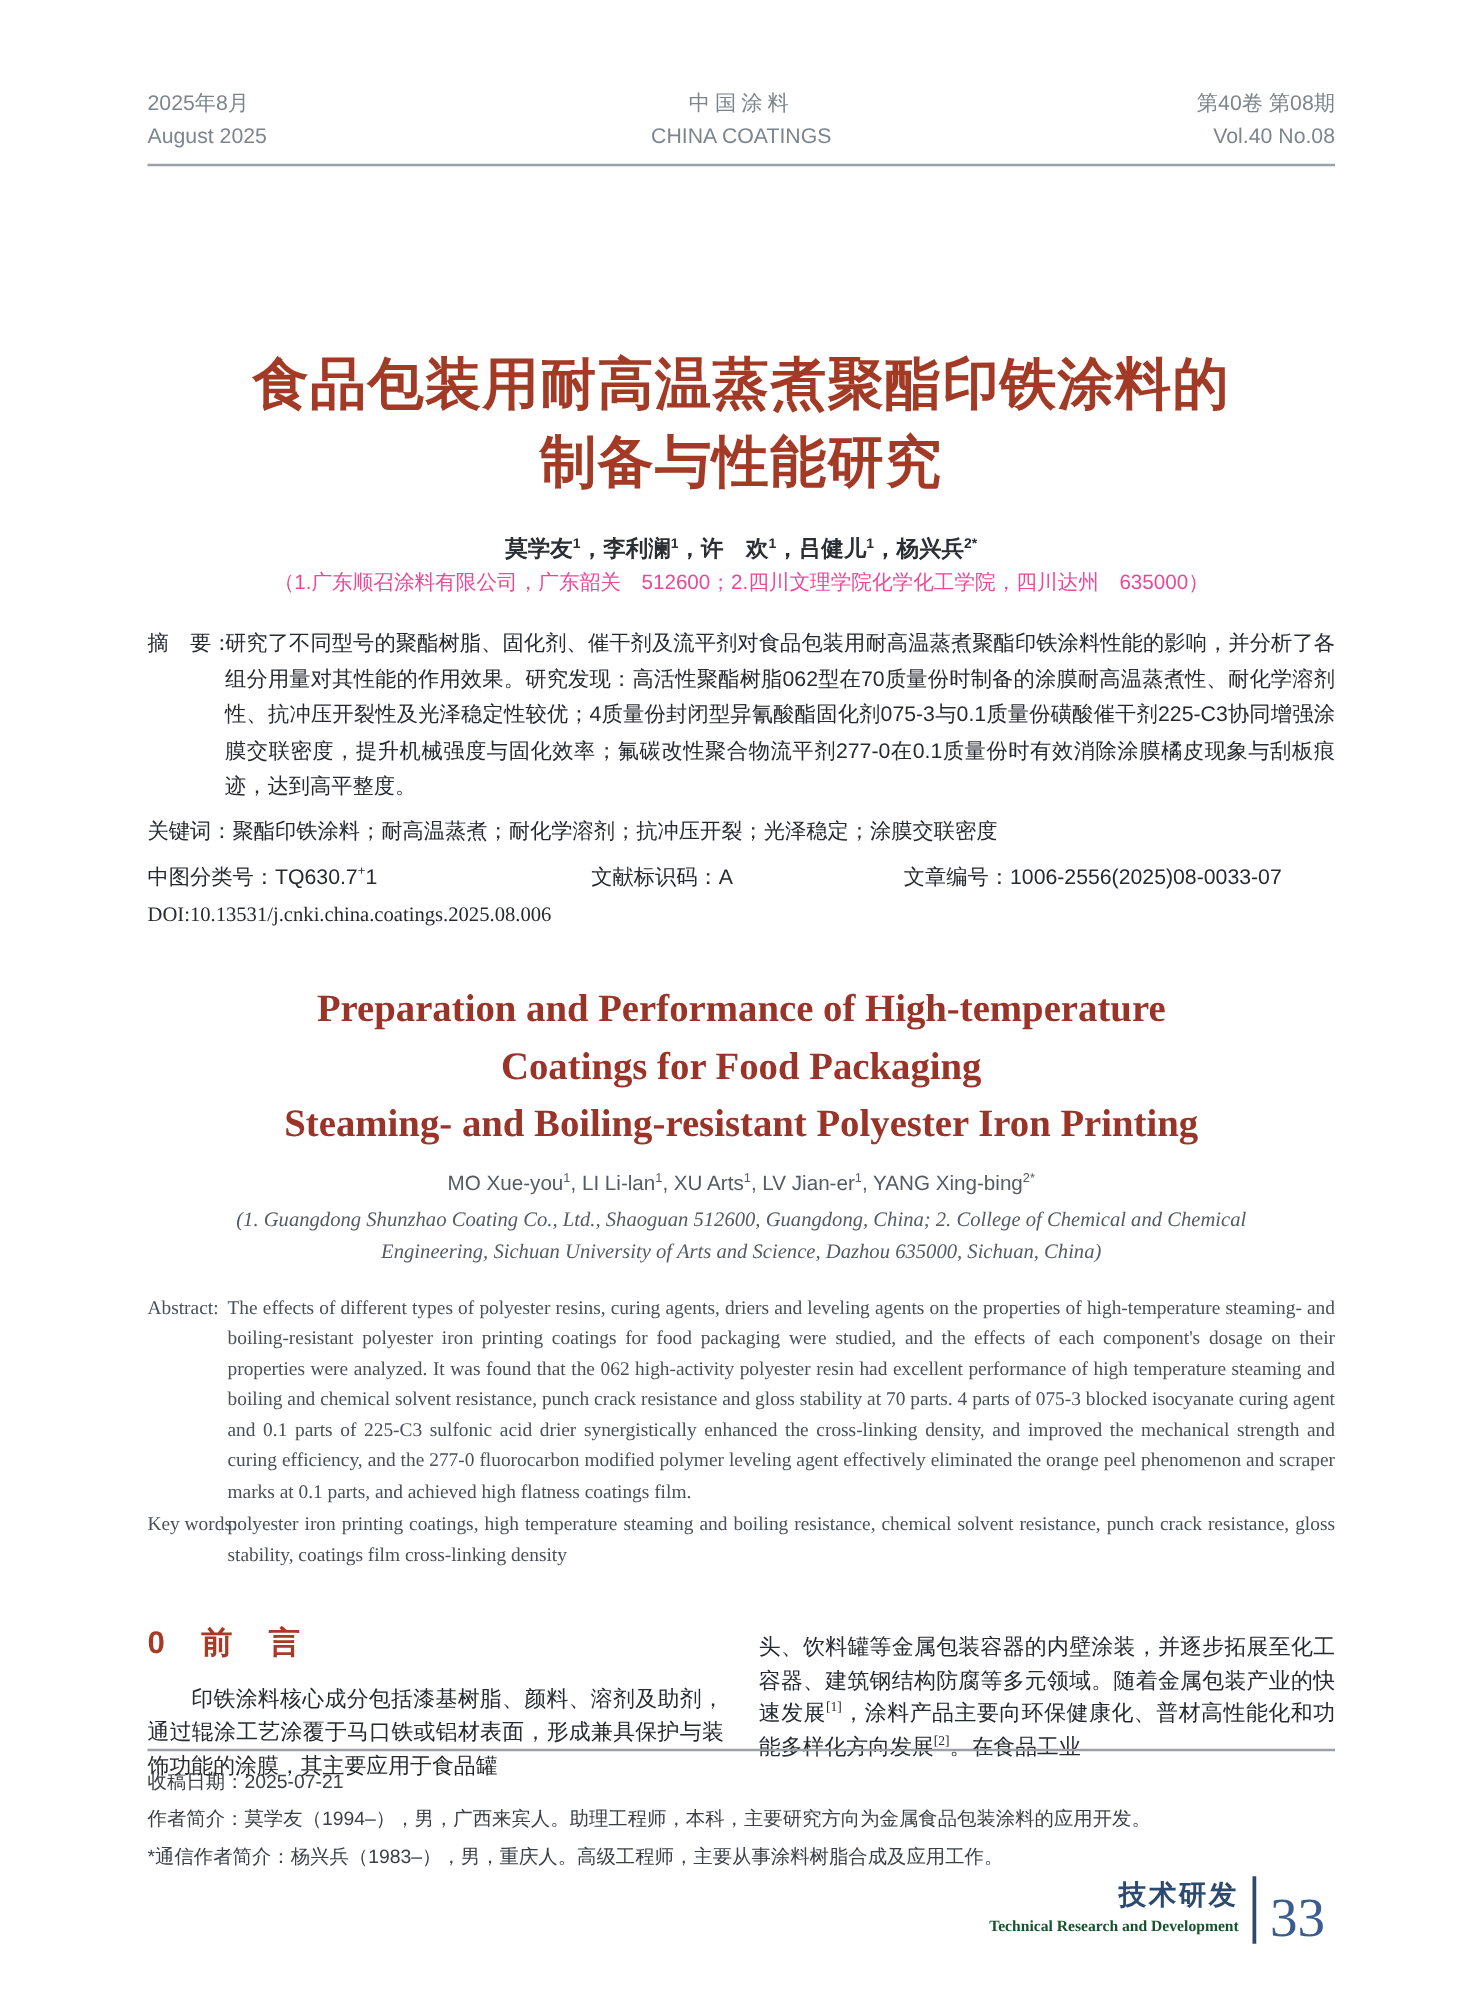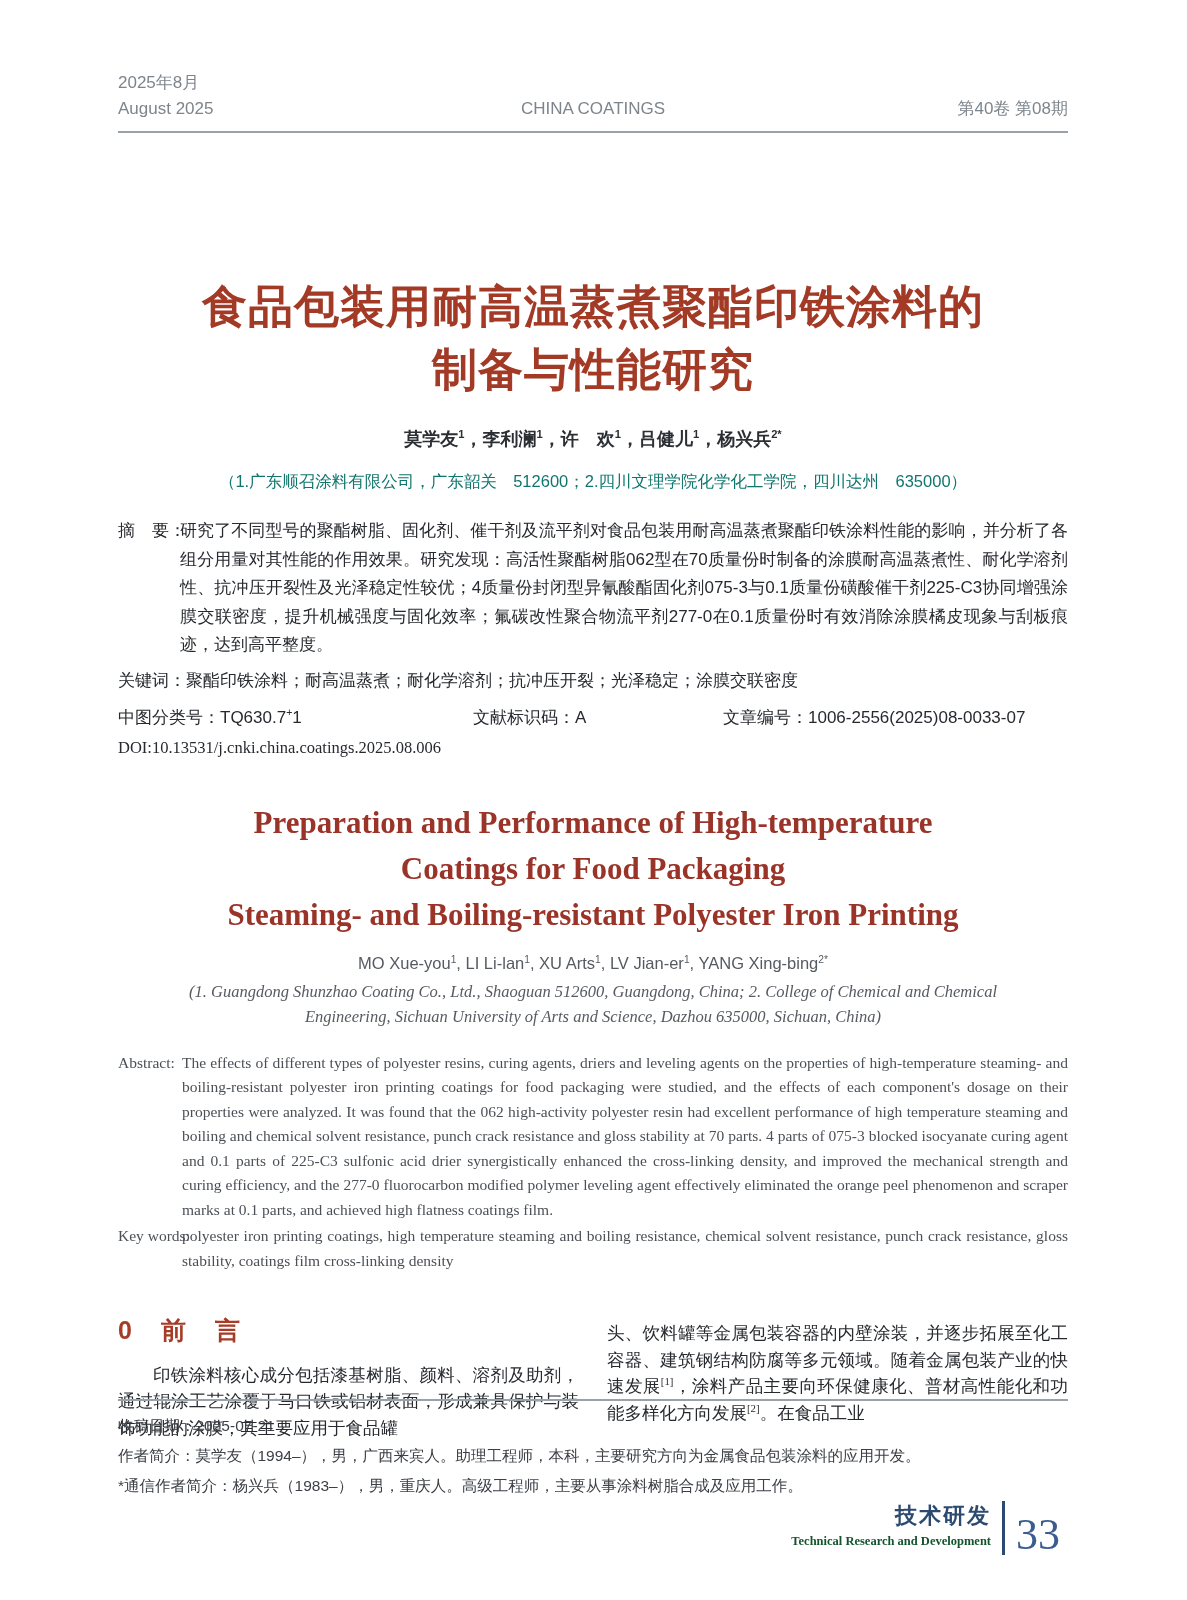--- a/index.html
+++ b/index.html
@@ -47,24 +47,24 @@
   
   sup { font-size: 0.62em; vertical-align: super; line-height: 0; }
   .authors-zh {
     margin-top: 26px;
     text-align: center;
     font-size: 18px;
     font-weight: bold;
     color: #2b2e33;
   }
   .affiliation-zh {
-    margin-top: 20px;
-    text-align: center;
-    font-size: 16.5px;
-    color: #0f766e;
+    margin-top: 4px;
+    text-align: center;
+    font-size: 16.5px;
+    color: #ec4899;
   }
 
   
   .abstract-zh {
     margin-top: 24px;
     position: relative;
     padding-left: 62px;
     font-size: 17px;
     line-height: 28.5px;
     text-align: justify;
@@ -193,24 +193,26 @@
 
 <div class="page">
   <div class="content">
 
     <div class="journal-header">
       <div class="jh-left">
         <div>2025年8月</div>
         <div>August 2025</div>
       </div>
       <div class="jh-center">
+        <div class="jh-zh">中国涂料</div>
         <div>CHINA COATINGS</div>
       </div>
       <div class="jh-right">
         <div>第40卷 第08期</div>
+        <div>Vol.40 No.08</div>
       </div>
     </div>
 
     <h1 class="title-zh">
       <div>食品包装用耐高温蒸煮聚酯印铁涂料的</div>
       <div>制备与性能研究</div>
     </h1>
 
     <div class="authors-zh"><span>莫学友</span><sup>1</sup><span>，李利澜</span><sup>1</sup><span>，许　欢</span><sup>1</sup><span>，吕健儿</span><sup>1</sup><span>，杨兴兵</span><sup>2*</sup></div>
 

